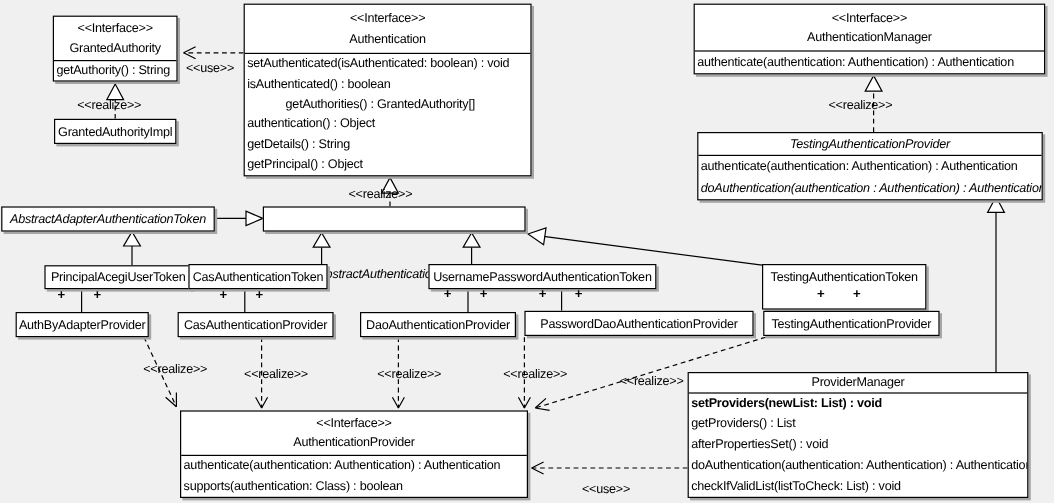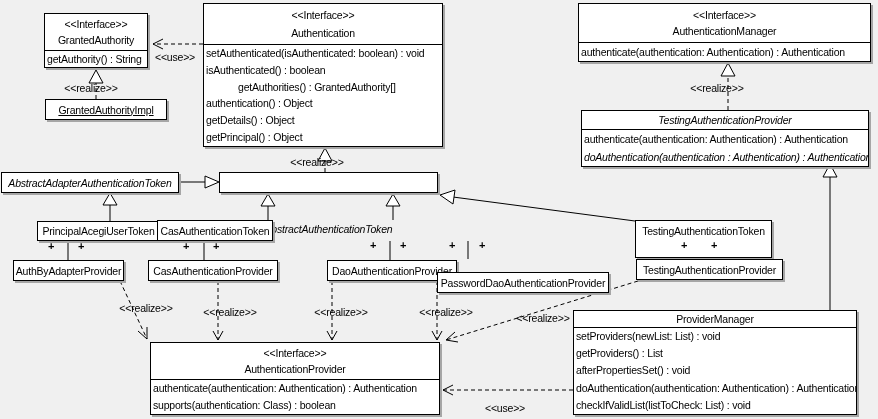--- a/index.html
+++ b/index.html
@@ -134,36 +134,36 @@
   </svg>
 <div class="uml-class" style="left: 44px; top: 13px; width: 104px; height: 55px;">
       <div class="uml-head" style="height: 36px;">
         <div class="stereo">&lt;&lt;Interface&gt;&gt;</div>
         <div class="cname">GrantedAuthority</div>
       </div>
       <div class="methods" style="height: 17px;">
         <div class="method" style="height: 16px; line-height: 16px;">getAuthority() : String</div>
       </div>
     </div>
-    <div class="uml-class" style="left: 45px; top: 99px; width: 122px; height: 21px; text-decoration: underline;">
+    <div class="uml-class" style="left: 45px; top: 99px; width: 102px; height: 21px;">
       <div class="uml-head" style="height: 19px;">
         <div class="cname">GrantedAuthorityImpl</div>
       </div>
     </div>
     <div class="uml-class" style="left: 203px; top: 3px; width: 240px; height: 144px;">
       <div class="uml-head" style="height: 40px;">
         <div class="stereo">&lt;&lt;Interface&gt;&gt;</div>
         <div class="cname">Authentication</div>
       </div>
       <div class="methods" style="height: 102px;">
         <div class="method" style="height: 16.8333px; line-height: 16.8333px;">setAuthenticated(isAuthenticated: boolean) : void</div>
         <div class="method" style="height: 16.8333px; line-height: 16.8333px;">isAuthenticated() : boolean</div>
         <div class="method" style="height: 16.8333px; line-height: 16.8333px; padding-left: 34px;">getAuthorities() : GrantedAuthority[]</div>
         <div class="method" style="height: 16.8333px; line-height: 16.8333px;">authentication() : Object</div>
-        <div class="method" style="height: 16.8333px; line-height: 16.8333px;">getDetails() : Object</div>
+        <div class="method" style="height: 16.8333px; line-height: 16.8333px;">getDetails() : String</div>
         <div class="method" style="height: 16.8333px; line-height: 16.8333px;">getPrincipal() : Object</div>
       </div>
     </div>
     <div class="uml-class" style="left: 578px; top: 3px; width: 293px; height: 59px;">
       <div class="uml-head" style="height: 38px;">
         <div class="stereo">&lt;&lt;Interface&gt;&gt;</div>
         <div class="cname">AuthenticationManager</div>
       </div>
       <div class="methods" style="height: 19px;">
         <div class="method" style="height: 18px; line-height: 18px;">authenticate(authentication: Authentication) : Authentication</div>
@@ -191,41 +191,46 @@
     <div class="uml-class" style="left: 5px; top: 221px; width: 123px; height: 20px; margin-left: 32px;">
       <div class="uml-head" style="height: 18px;">
         <div class="cname">PrincipalAcegiUserToken</div>
       </div>
     </div>
     <div class="uml-class" style="left: 157px; top: 220px; width: 116px; height: 21px;">
       <div class="uml-head" style="height: 19px;">
         <div class="cname">CasAuthenticationToken</div>
       </div>
     </div>
+    <div class="uml-class" style="left: 357px; top: 220px; width: 190px; height: 21px;">
+      <div class="uml-head" style="height: 19px;">
+        <div class="cname">UsernamePasswordAuthenticationToken</div>
+      </div>
+    </div>
     <div class="uml-class" style="left: 635px; top: 220px; width: 137px; height: 38px;">
       <div class="uml-head" style="height: 19px;">
         <div class="cname">TestingAuthenticationToken</div>
       </div>
     </div>
     <div class="uml-class" style="left: 13px; top: 260px; width: 111px; height: 21px;">
       <div class="uml-head" style="height: 19px;">
         <div class="cname">AuthByAdapterProvider</div>
       </div>
     </div>
     <div class="uml-class" style="left: 148px; top: 260px; width: 130px; height: 21px;">
       <div class="uml-head" style="height: 19px;">
         <div class="cname">CasAuthenticationProvider</div>
       </div>
     </div>
-    <div class="uml-class" style="left: 300px; top: 260px; width: 130px; height: 21px; margin-left: 27px;">
+    <div class="uml-class" style="left: 300px; top: 260px; width: 130px; height: 21px;">
       <div class="uml-head" style="height: 19px;">
         <div class="cname">DaoAuthenticationProvider</div>
       </div>
     </div>
-    <div class="uml-class" style="left: 437px; top: 272px; width: 172px; height: 21px;">
+    <div class="uml-class" style="left: 437px; top: 259px; width: 191px; height: 21px;">
       <div class="uml-head" style="height: 19px;">
         <div class="cname">PasswordDaoAuthenticationProvider</div>
       </div>
     </div>
     <div class="uml-class" style="left: 636px; top: 259px; width: 147px; height: 21px;">
       <div class="uml-head" style="height: 19px;">
         <div class="cname">TestingAuthenticationProvider</div>
       </div>
     </div>
     <div class="uml-class" style="left: 150px; top: 342px; width: 290px; height: 73px;">
@@ -236,21 +241,21 @@
       <div class="methods" style="height: 35px;">
         <div class="method" style="height: 17px; line-height: 17px;">authenticate(authentication: Authentication) : Authentication</div>
         <div class="method" style="height: 17px; line-height: 17px;">supports(authentication: Class) : boolean</div>
       </div>
     </div>
     <div class="uml-class" style="left: 573px; top: 310px; width: 284px; height: 105px;">
       <div class="uml-head" style="height: 16px;">
         <div class="cname">ProviderManager</div>
       </div>
       <div class="methods" style="height: 87px;">
-        <div class="method" style="height: 17.2px; line-height: 17.2px;">setProviders(newList: List) : void</div>
+        <div class="method" style="height: 17.2px; line-height: 17.2px; font-weight: bold;">setProviders(newList: List) : void</div>
         <div class="method" style="height: 17.2px; line-height: 17.2px;">getProviders() : List</div>
         <div class="method" style="height: 17.2px; line-height: 17.2px;">afterPropertiesSet() : void</div>
         <div class="method" style="height: 17.2px; line-height: 17.2px;">doAuthentication(authentication: Authentication) : Authentication</div>
         <div class="method" style="height: 17.2px; line-height: 17.2px;">checkIfValidList(listToCheck: List) : void</div>
       </div>
     </div>
     <span class="edge-label" style="left: 175px; top: 57px;">&lt;&lt;use&gt;&gt;</span>
     <span class="edge-label" style="left: 91px; top: 88px;">&lt;&lt;realize&gt;&gt;</span>
     <span class="edge-label" style="left: 317px; top: 162px;">&lt;&lt;realize&gt;&gt;</span>
     <span class="edge-label" style="left: 717px; top: 88px;">&lt;&lt;realize&gt;&gt;</span>

